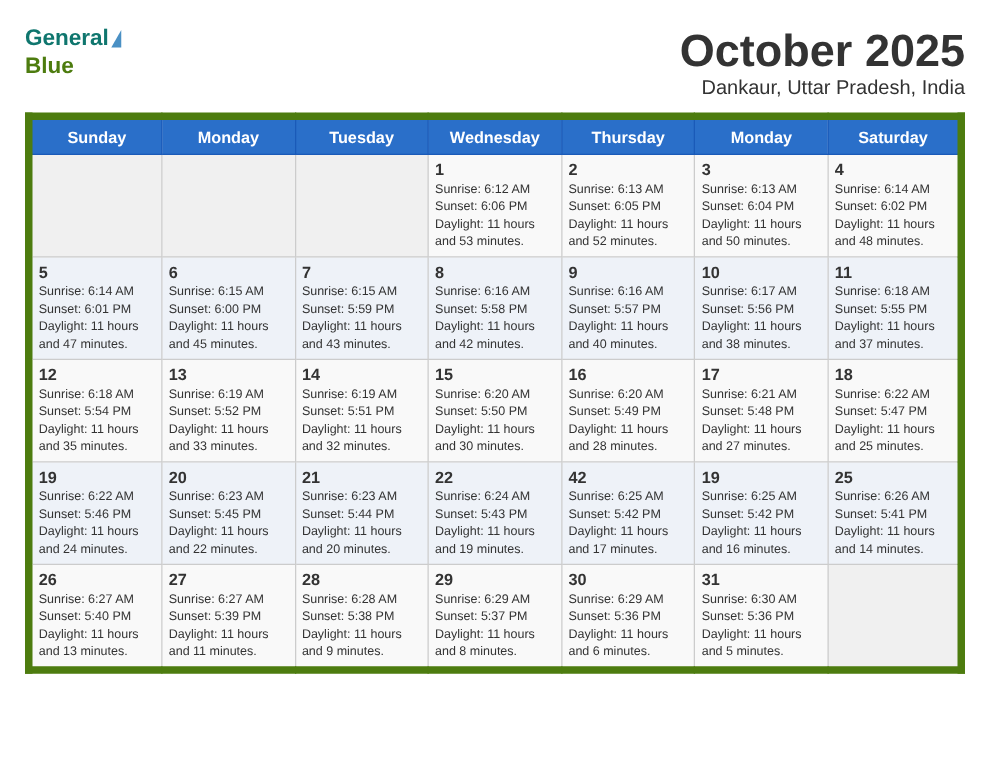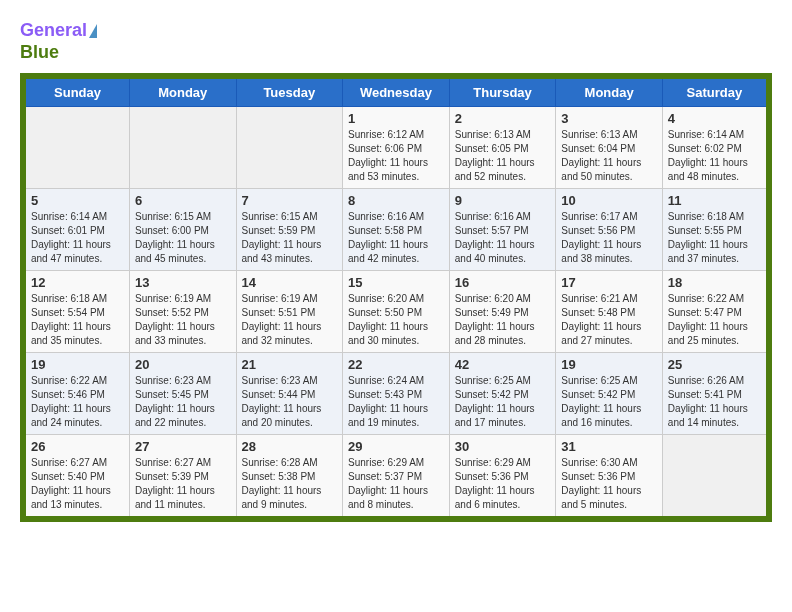--- a/index.html
+++ b/index.html
@@ -16,21 +16,21 @@
       align-items: flex-start;
       margin-bottom: 10px;
     }
     .logo {
       display: flex;
       flex-direction: column;
       font-size: 18px;
       font-weight: bold;
       line-height: 1.2;
     }
-    .logo-general { color: #8b5cf6; }
+    .logo-general { color: #0f766e; }
     .logo-blue { color: #4d7c0f; }
     .logo-icon {
       display: inline-block;
       width: 0;
       height: 0;
       border-left: 8px solid transparent;
       border-right: 0px solid transparent;
       border-bottom: 14px solid #4a90c4;
       margin-left: 2px;
       vertical-align: middle;
@@ -91,20 +91,24 @@
   </style>
 </head>
 <body>
 
 <div class="header">
   <div class="logo">
     <div>
       <span class="logo-general">General</span><span class="logo-icon"></span>
     </div>
     <div class="logo-blue">Blue</div>
+  </div>
+  <div class="title-block">
+    <div class="month-title">October 2025</div>
+    <div class="location">Dankaur, Uttar Pradesh, India</div>
   </div>
 </div>
 
 <table class="calendar">
   <thead>
     <tr>
     <th>Sunday</th>
         <th>Monday</th>
         <th>Tuesday</th>
         <th>Wednesday</th>

